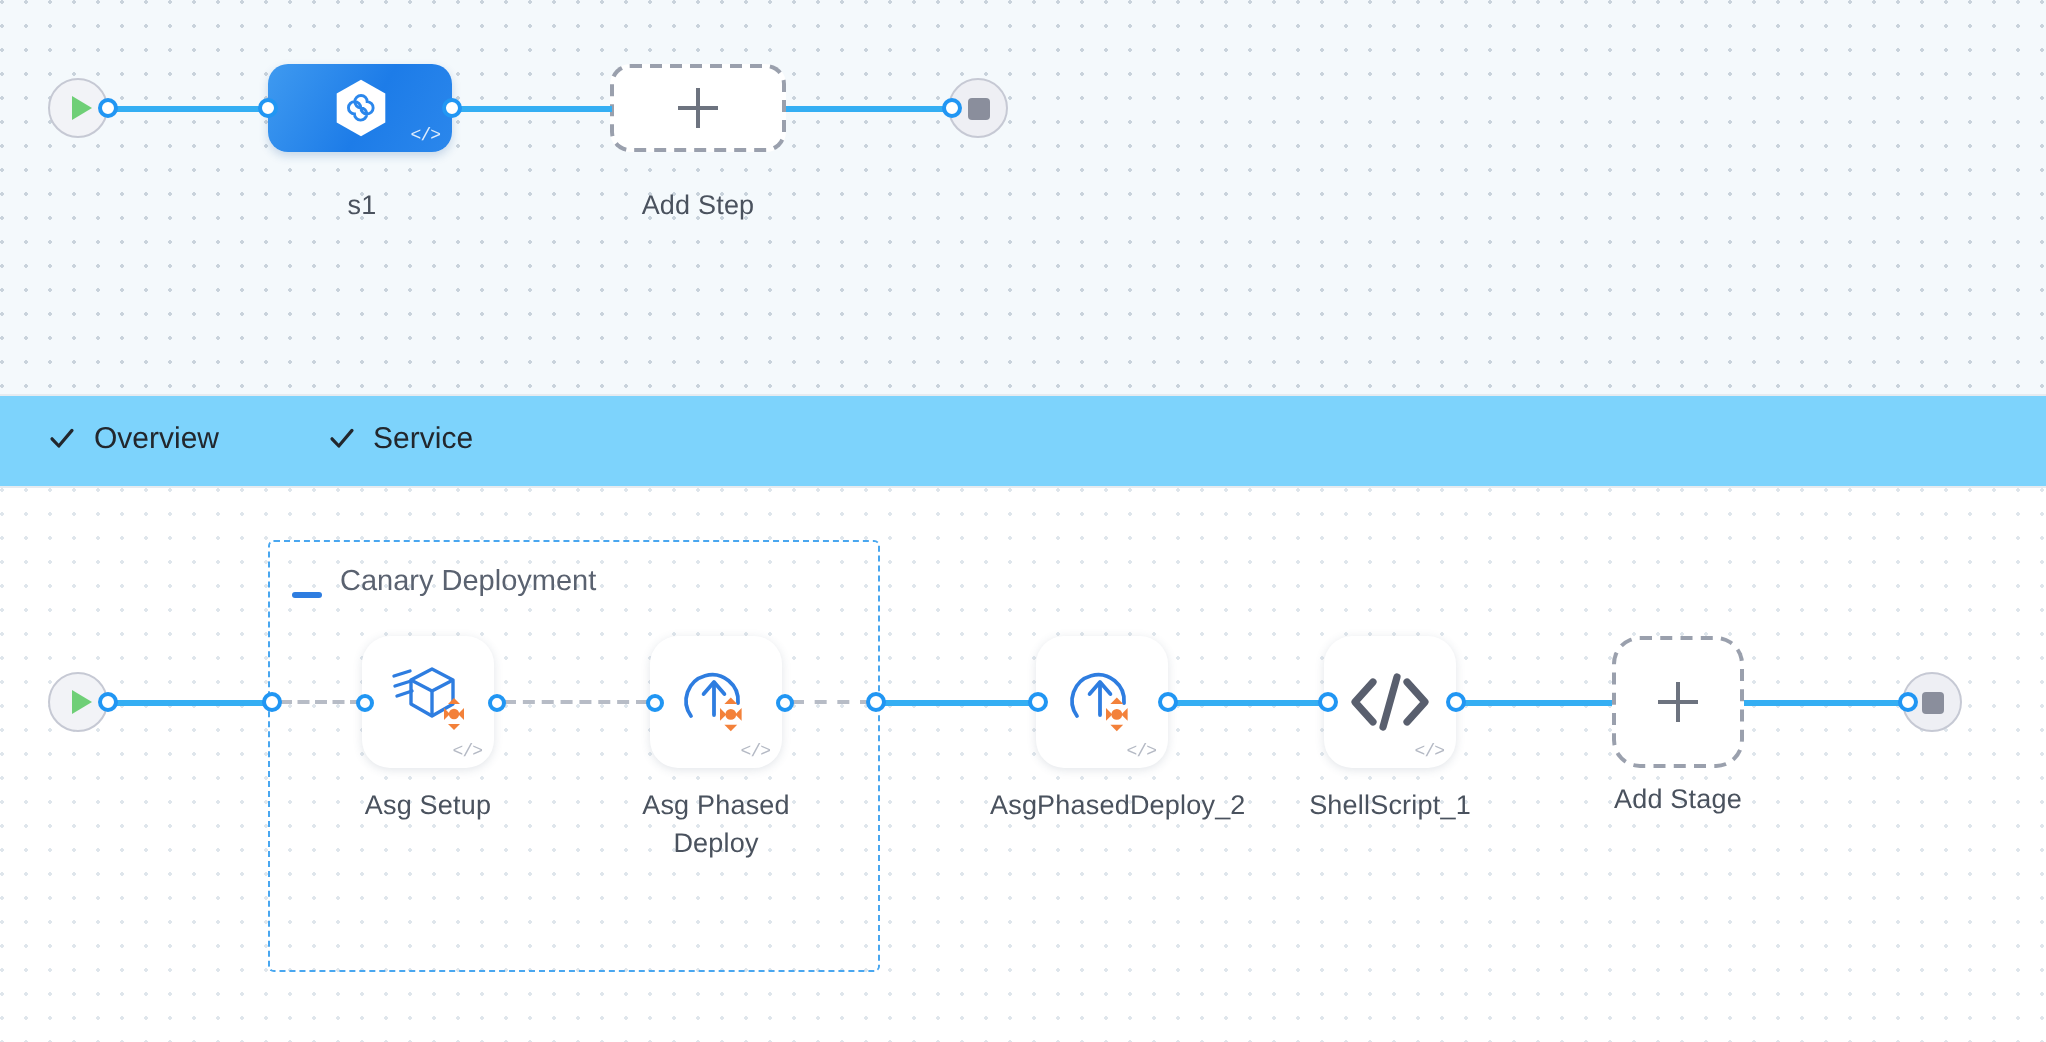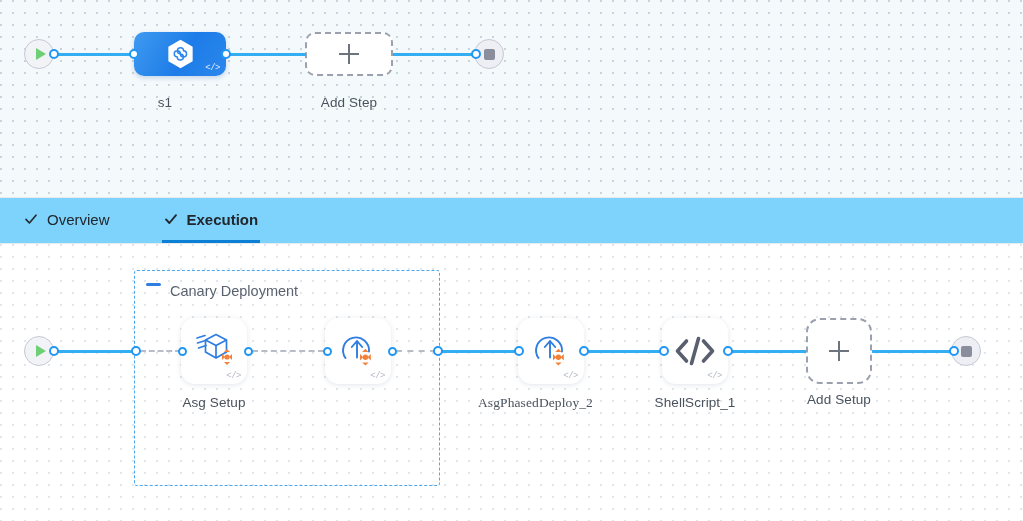--- a/index.html
+++ b/index.html
@@ -153,21 +153,21 @@
     left: 134px; top: 270px;
     width: 306px; height: 216px;
     border: 1.4px dashed #49a7f0;
     border-radius: 3px;
     background: transparent;
     box-sizing: border-box;
     z-index: 1;
   }
   #group-header {
     position: absolute; left: 146px; top: 283px;
-    display: flex; align-items: flex-start; gap: 9px;
+    display: flex; align-items: flex-end; gap: 9px;
     z-index: 4;
   }
   .collapse-minus { width: 15px; height: 2.6px; background: #2e7de0; border-radius: 2px; display:block; }
   #group-title { font-size: 14.5px; color: #5a6270; }
 </style>
 </head>
 <body>
 
 <div id="app">
 
@@ -182,21 +182,21 @@
 
     <div id="stage-node" style="left:134px; top:32px;">
       <svg class="hexicon" viewBox="0 0 28 31">
         <path d="M14 0.8 L26.6 8 L26.6 23 L14 30.2 L1.4 23 L1.4 8 Z" fill="#ffffff"></path>
         <path d="M10.6 18.6 a3.2 3.2 0 1 1 3.3 -3.2 a3.2 3.2 0 1 0 3.3 -3.2 a3.2 3.2 0 1 0 -3.3 3.2 a3.2 3.2 0 1 1 -3.3 3.2 Z" fill="none" stroke="#2b87ec" stroke-width="1.5" stroke-linecap="round"></path>
       </svg>
       <span class="codeglyph">&lt;/&gt;</span>
     </div>
     <div class="ring" style="left:129px; top:49px;"></div>
     <div class="ring" style="left:221px; top:49px;"></div>
-    <div class="node-label" style="left:119px; top:93px; width:92px;">s1</div>
+    <div class="node-label" style="left:135px; top:93px; width:92px;">s1</div>
 
     <div class="edge" style="left:226px; top:52.5px; width:80px;"></div>
 
     <div class="add-node" id="add-stage" style="left:305px; top:32px;">
       <span class="plus"></span>
     </div>
     <div class="node-label" style="left:299px; top:93px; width:100px;">Add Step</div>
 
     <div class="edge" style="left:393px; top:52.5px; width:85px;"></div>
     <div class="ring" style="left:471px; top:49px;"></div>
@@ -207,28 +207,28 @@
 
   <div id="tabbar">
 
     <div class="tab">
       <svg class="check" viewBox="0 0 14 14">
         <path d="M2 7.4 L5.4 11 L12 3.2" fill="none" stroke="#22272d" stroke-width="1.6" stroke-linecap="round" stroke-linejoin="round"></path>
       </svg>
       <span>Overview</span>
     </div>
 
-
-
-    <div class="tab active">
+    <div class="tab">
       <svg class="check" viewBox="0 0 14 14">
-        <path d="M2 7.4 L5.4 11 L12 3.2" fill="none" stroke="#22272d" stroke-width="1.9" stroke-linecap="round" stroke-linejoin="round"></path>
+        <path d="M2 7.4 L5.4 11 L12 3.2" fill="none" stroke="#22272d" stroke-width="1.6" stroke-linecap="round" stroke-linejoin="round"></path>
       </svg>
-      <span>Execution</span>
-    </div>
+      <span>Service</span>
+    </div>
+
+
 
   </div>
 
   <div class="canvas" id="steps-canvas"></div>
 
   <div id="group-box"></div>
   <div id="group-header">
     <span class="collapse-minus"></span>
     <span id="group-title">Canary Deployment</span>
   </div>
@@ -279,20 +279,21 @@
       <g fill="#f3813a">
         <path d="M22 23 l3.2 3.2 -3.2 3.2 z"></path>
           <path d="M32.8 23 l-3.2 3.2 3.2 3.2 z"></path>
         <path d="M24.2 21 l3.2 -3.2 3.2 3.2 z"></path>
           <path d="M24.2 31.4 l3.2 3.2 3.2 -3.2 z"></path>
         <circle cx="27.4" cy="26.2" r="2.7"></circle>
       </g>
     </svg>
     <span class="codeglyph dark">&lt;/&gt;</span>
   </div>
+  <div class="node-label" style="left:310px; top:393px; width:96px;">Asg Phased Deploy</div>
 
   <div class="ring small" style="left:388px; top:346.5px;"></div>
   <div class="edge dashed" style="left:396px; top:350px; width:40px; z-index:3;"></div>
   <div class="ring" style="left:433px; top:346px;"></div>
 
   <div class="edge" style="left:440px; top:349.5px; width:78px; z-index:3;"></div>
   <div class="ring" style="left:514px; top:346px;"></div>
 
   <div class="step-node" style="left:518px; top:318px; z-index:5;">
     <svg width="40" height="40" viewBox="0 0 40 40">
@@ -302,21 +303,21 @@
       <g fill="#f3813a">
         <path d="M22 23 l3.2 3.2 -3.2 3.2 z"></path>
           <path d="M32.8 23 l-3.2 3.2 3.2 3.2 z"></path>
         <path d="M24.2 21 l3.2 -3.2 3.2 3.2 z"></path>
           <path d="M24.2 31.4 l3.2 3.2 3.2 -3.2 z"></path>
         <circle cx="27.4" cy="26.2" r="2.7"></circle>
       </g>
     </svg>
     <span class="codeglyph dark">&lt;/&gt;</span>
   </div>
-  <div class="node-label" style="left:478px; top:393px; width:112px;font-family:Liberation Serif, serif;">AsgPhasedDeploy_2</div>
+  <div class="node-label" style="left:495px; top:393px; width:112px;">AsgPhasedDeploy_2</div>
 
   <div class="ring" style="left:579px; top:346px;"></div>
   <div class="edge" style="left:586px; top:349.5px; width:74px; z-index:3;"></div>
   <div class="ring" style="left:659px; top:346px;"></div>
 
   <div class="step-node" style="left:662px; top:318px; z-index:5;">
     <svg width="44" height="34" viewBox="0 0 44 34">
       <g fill="none" stroke="#595f6e" stroke-width="3.6" stroke-linecap="round" stroke-linejoin="round">
         <path d="M13.5 7 L4.5 17 L13.5 27"></path>
         <path d="M30.5 7 L39.5 17 L30.5 27"></path>
@@ -326,21 +327,21 @@
     <span class="codeglyph dark">&lt;/&gt;</span>
   </div>
   <div class="node-label" style="left:639px; top:393px; width:112px;">ShellScript_1</div>
 
   <div class="ring" style="left:723px; top:346px;"></div>
   <div class="edge" style="left:730px; top:349.5px; width:77px; z-index:3;"></div>
 
   <div class="add-node" id="add-step" style="left:806px; top:318px; z-index:5;">
     <span class="plus"></span>
   </div>
-  <div class="node-label" style="left:786px; top:390px; width:106px;">Add Setup</div>
+  <div class="node-label" style="left:786px; top:390px; width:106px;">Add Stage</div>
 
   <div class="edge" style="left:872px; top:349.5px; width:84px; z-index:3;"></div>
   <div class="ring" style="left:949px; top:346px;"></div>
   <div class="terminal end" style="left:951px; top:336px; z-index:5;">
     <span class="stop-sq"></span>
   </div>
 
 </div>
 
 </body></html>

